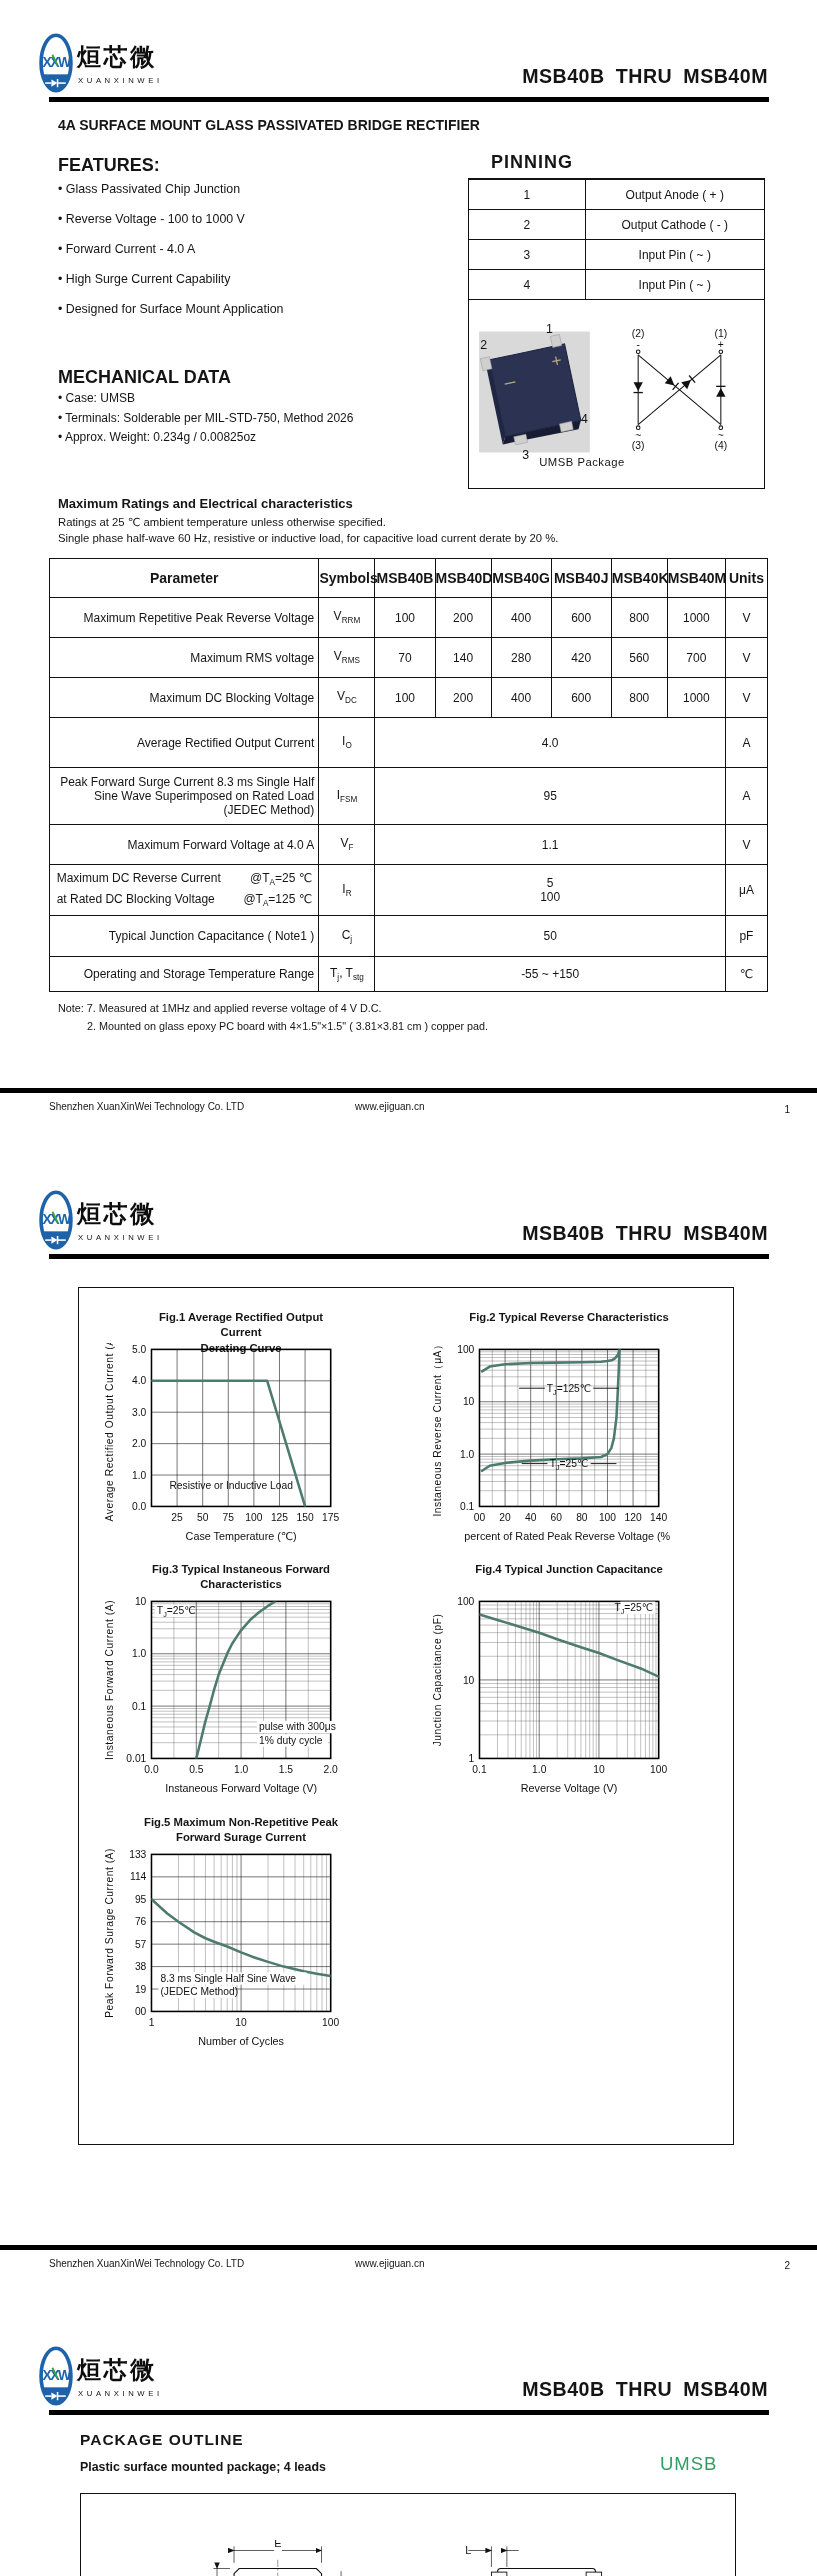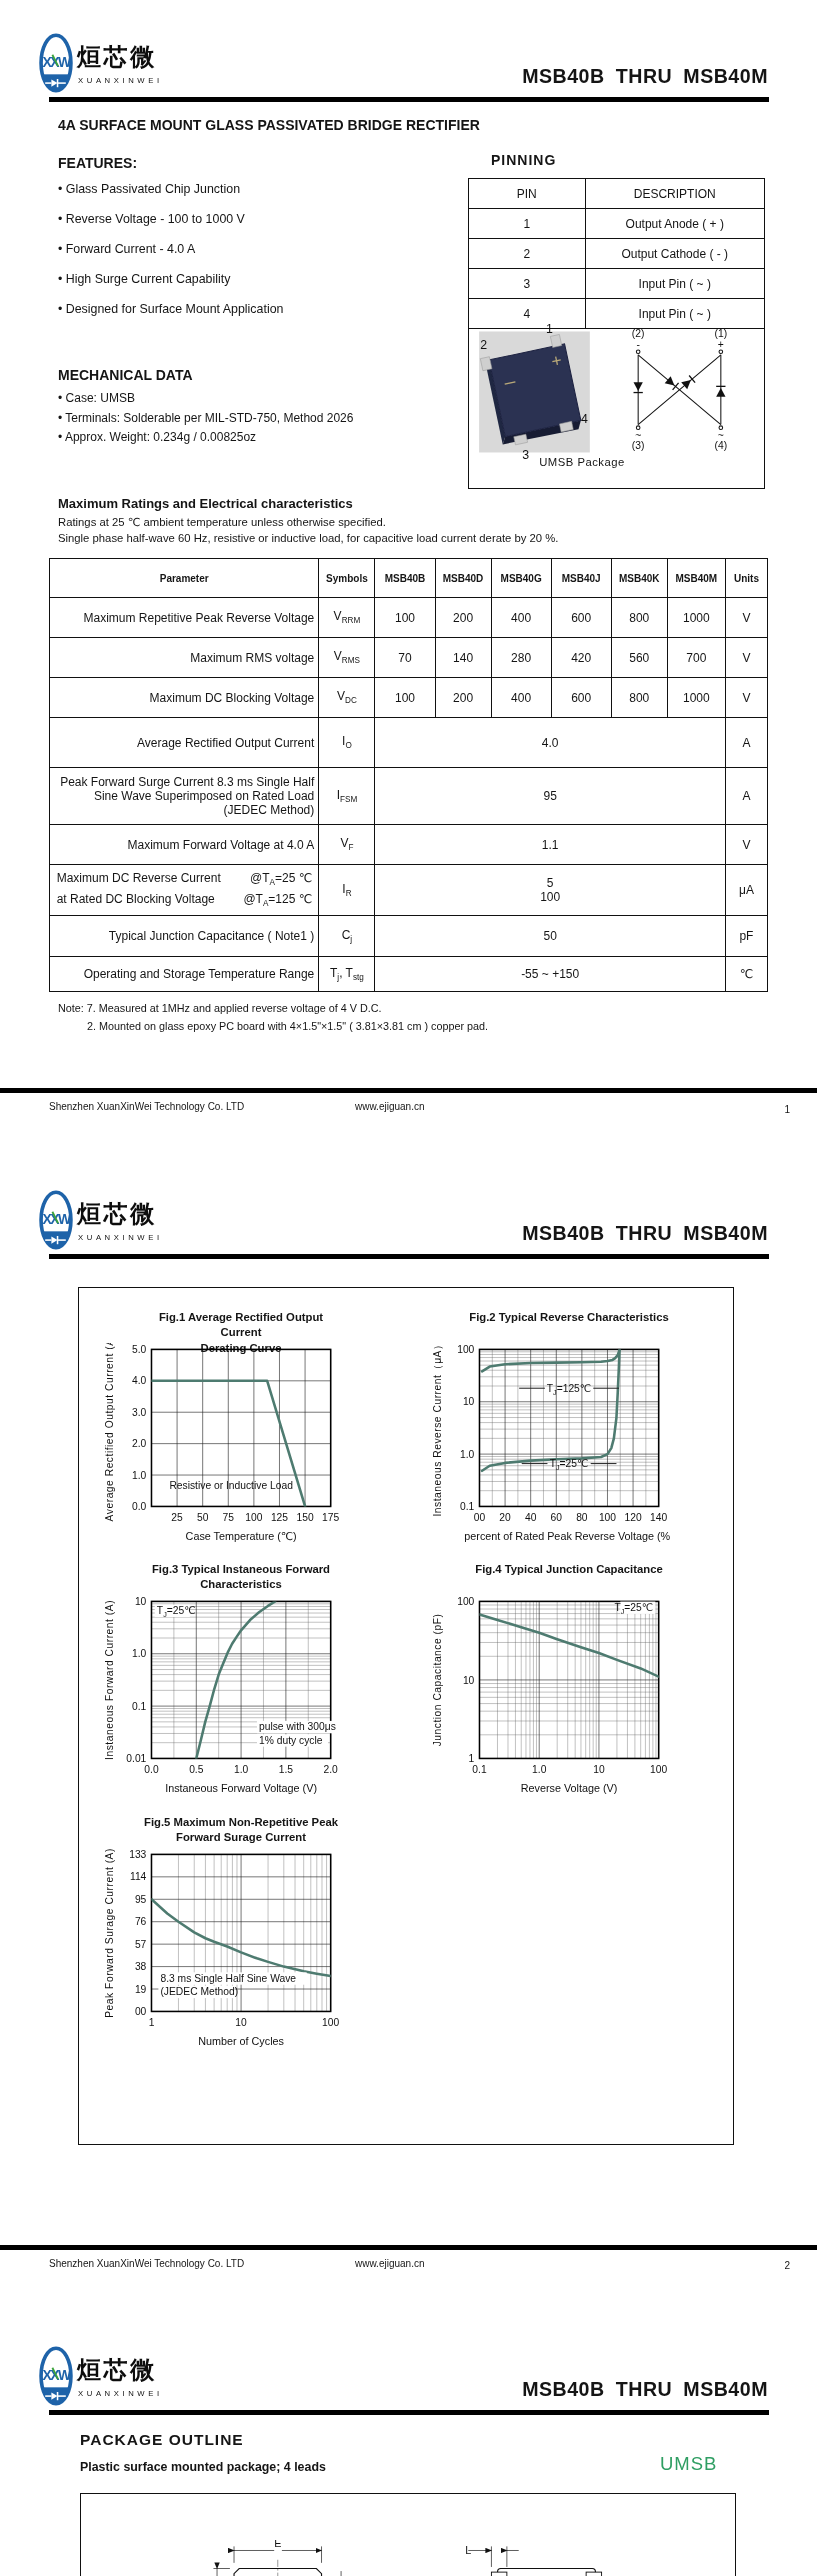--- a/index.html
+++ b/index.html
@@ -6,41 +6,41 @@
   .doc{position:relative;width:818px;height:3470px;background:#fff;
        font-family:"Liberation Sans","DejaVu Sans",sans-serif;color:#151515;overflow:hidden;}
   .abs{position:absolute;}
   
   .hdr-rule{position:absolute;left:49px;width:720px;height:4.6px;background:#000;}
   .logo-cn{font-size:24px;font-weight:bold;letter-spacing:2.6px;color:#0d0d0d;}
   .logo-en{font-size:7.7px;letter-spacing:3.6px;color:#111;margin-top:1px;}
   .doc-title{font-size:19.6px;font-weight:bold;letter-spacing:0.5px;word-spacing:5.2px;white-space:nowrap;}
   
   .h1{font-size:14px;font-weight:bold;}
-  .h2{font-size:14px;font-weight:bold;}
+  .h2{font-size:18px;font-weight:bold;}
   .feat{font-size:12.4px;line-height:30px;white-space:nowrap;}
   .feat li::before{content:"• ";}
   .feat li{list-style:none;}
   ul.feat{margin:0;padding:0;}
   .mech li{list-style:none;font-size:12px;line-height:19.6px;white-space:nowrap;}
   .mech li::before{content:"• ";}
   ul.mech{margin:0;padding:0;}
   table{border-collapse:collapse;table-layout:fixed;}
   .pin-box{border:1px solid #111;}
   .pin-tbl{width:100%;}
   .pin-tbl th,.pin-tbl td{border:1px solid #111;text-align:center;font-size:12px;height:29px;padding:0;font-weight:normal;}
   .pin-tbl tr th{border-top:none;}
   .pin-tbl th:first-child,.pin-tbl td:first-child{border-left:none;}
   .pin-tbl th:last-child,.pin-tbl td:last-child{border-right:none;}
   .umsb-label{font-size:11.3px;letter-spacing:0.5px;text-align:center;}
   .rat-title{font-size:13px;font-weight:bold;}
   .rat-sub{font-size:11.3px;}
   .ratings{border:1.5px solid #111;width:719px;}
   .ratings th,.ratings td{border:1px solid #111;padding:0;font-size:12px;text-align:center;vertical-align:middle;}
-  .ratings thead th{font-weight:bold;font-size:10px;}
+  .ratings thead th{font-weight:bold;font-size:14px;}
   .ratings .param{text-align:right;padding:2.1px 4.1px 2.1px 6.7px;}
   .ratings .pline{display:flex;justify-content:space-between;padding-right:2.1px;line-height:1.55;}
   sub{font-size:68%;}
   .notes{font-size:10.8px;line-height:1.4;}
   
   .ft-rule{position:absolute;left:0;width:818px;height:4.6px;background:#000;}
   .ft-text{font-size:10px;white-space:nowrap;}
   
   .figbox{border:1.5px solid #111;}
   .fig-block{position:absolute;width:242px;}
@@ -134,24 +134,20 @@
   </ul>
 
   <div class="abs h2" style="left:491px;top:152px;letter-spacing:1px;text-align:center;">PINNING</div>
   <div class="abs pin-box" style="left:468px;top:178px;width:295px;height:309px;">
     <table class="pin-tbl">
       <colgroup>
           <col style="width:116px">
           <col>
         </colgroup>
       <tbody>
-          <tr>
-            <th>PIN</th>
-            <th>DESCRIPTION</th>
-          </tr>
           <tr>
             <td>1</td>
             <td>Output Anode ( + )</td>
           </tr>
           <tr>
             <td>2</td>
             <td>Output Cathode ( - )</td>
           </tr>
           <tr>
             <td>3</td>

